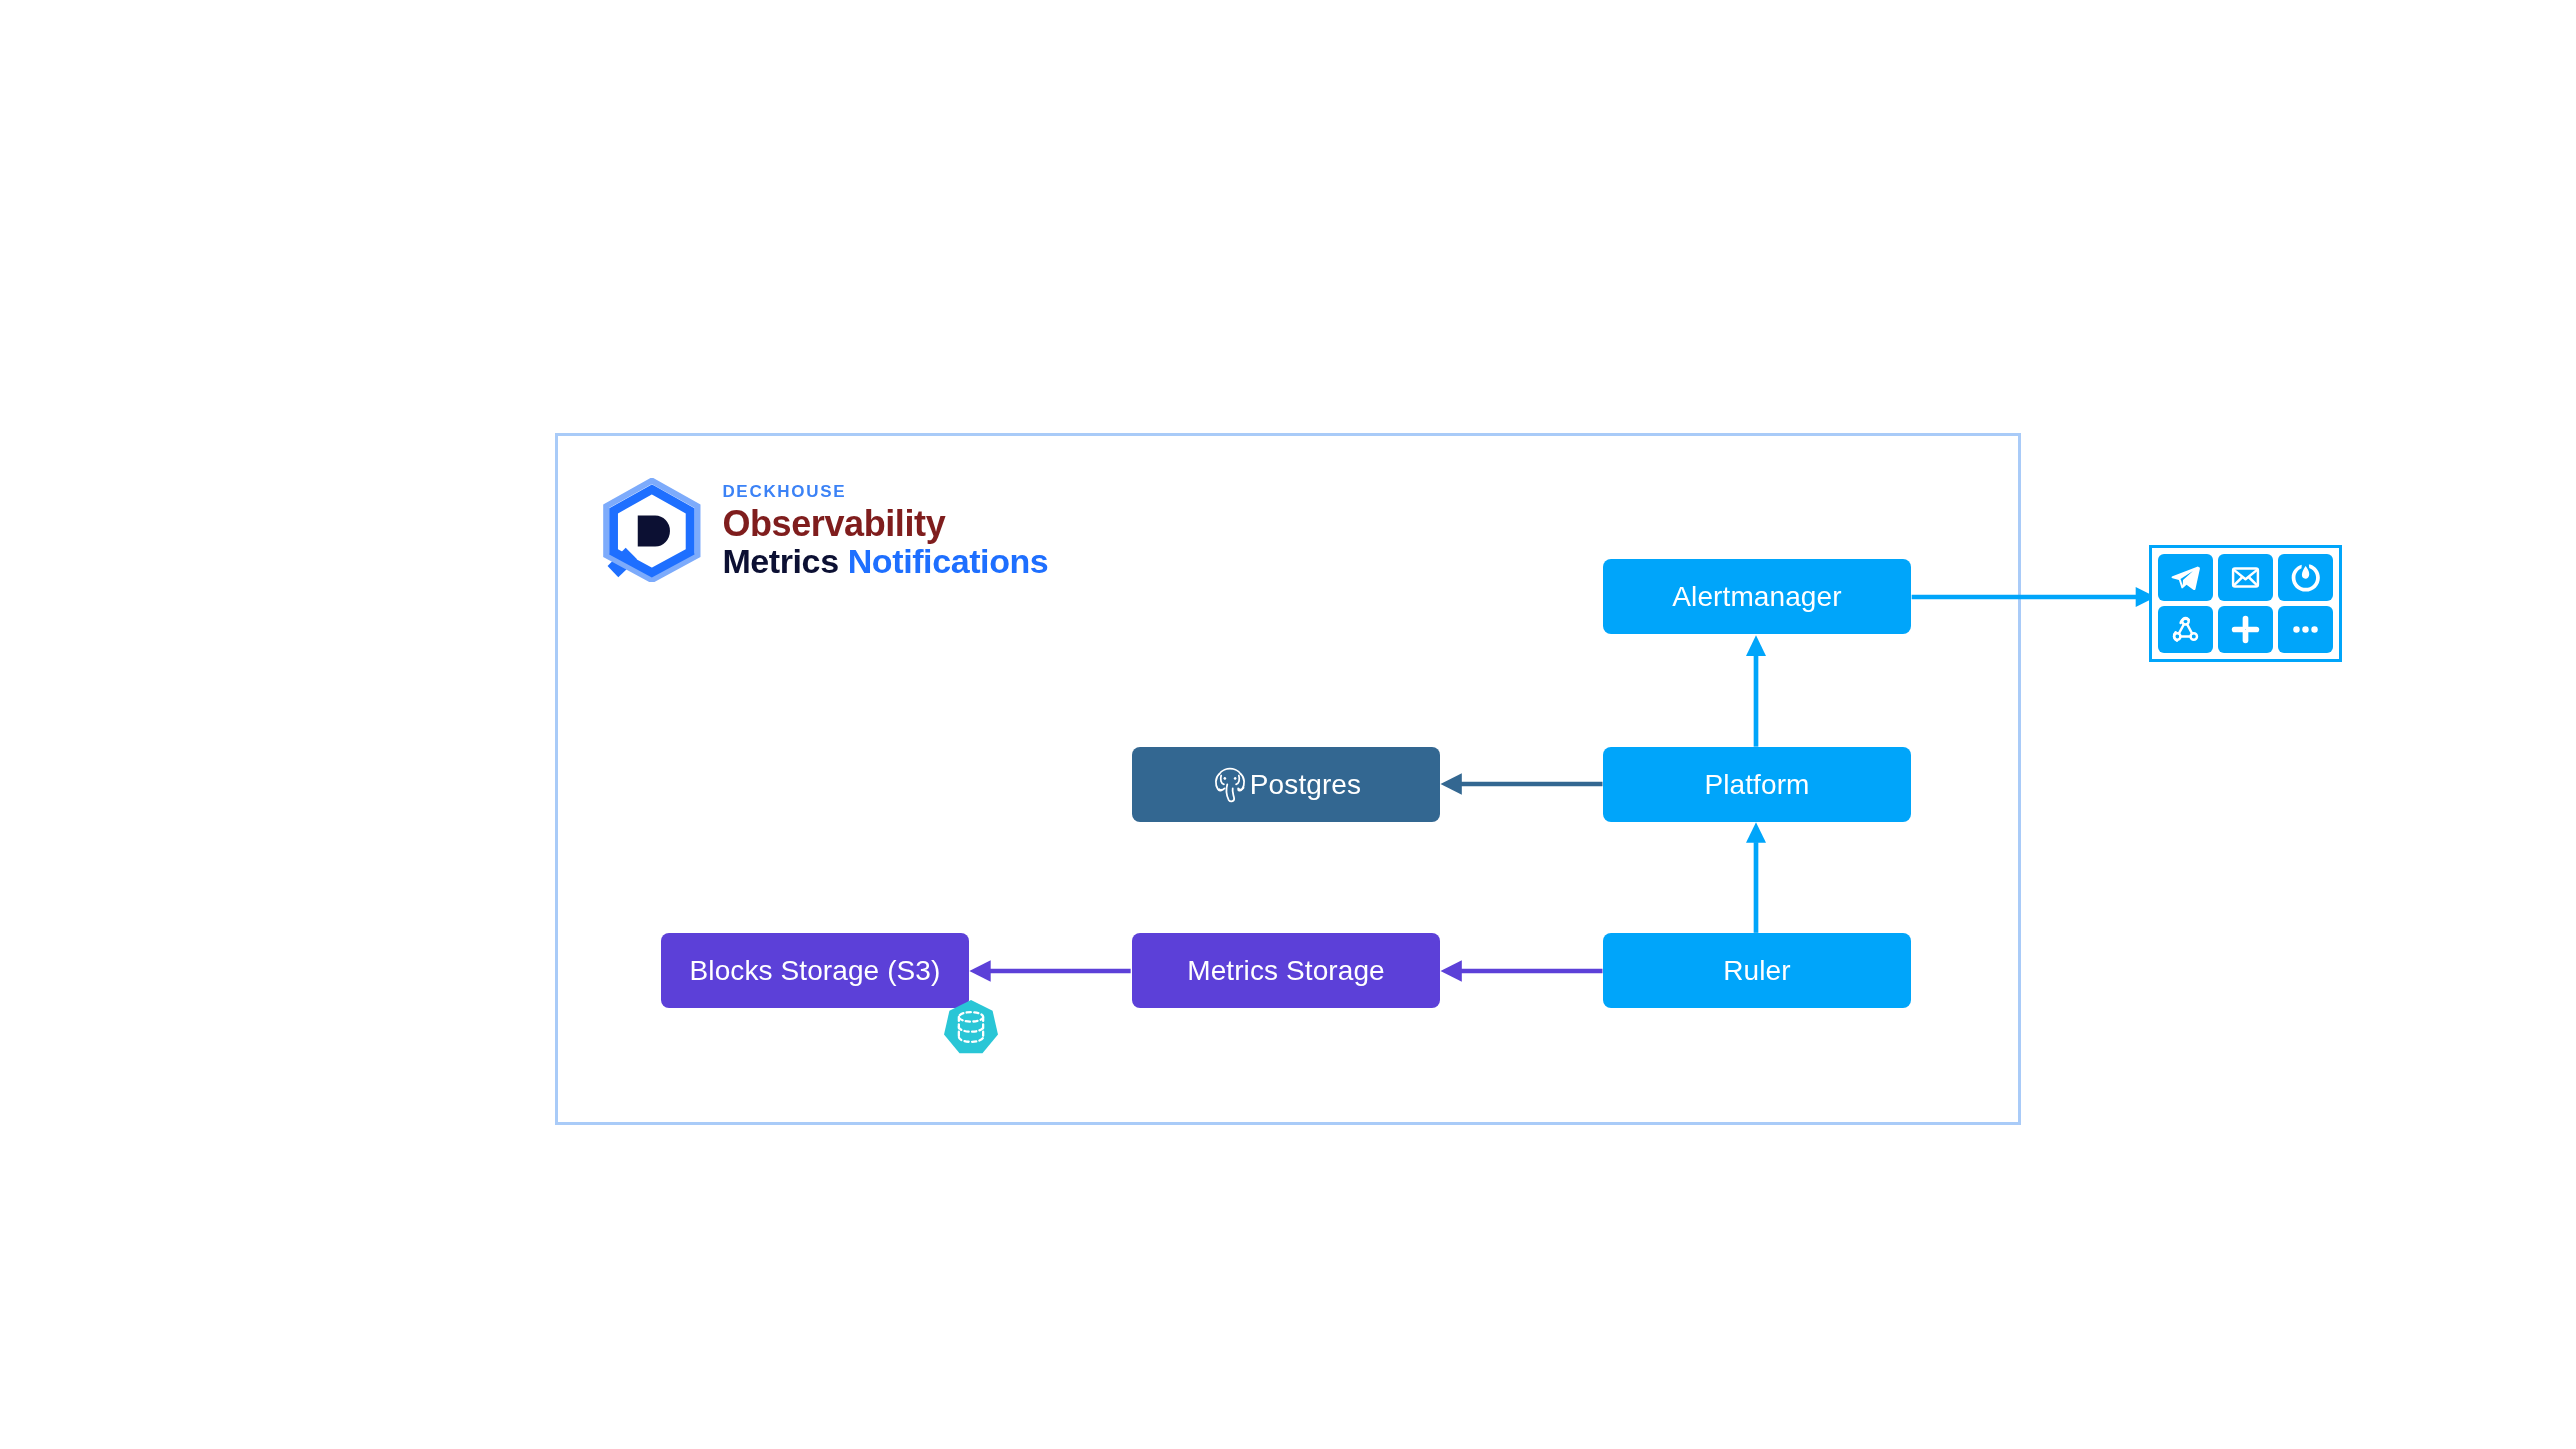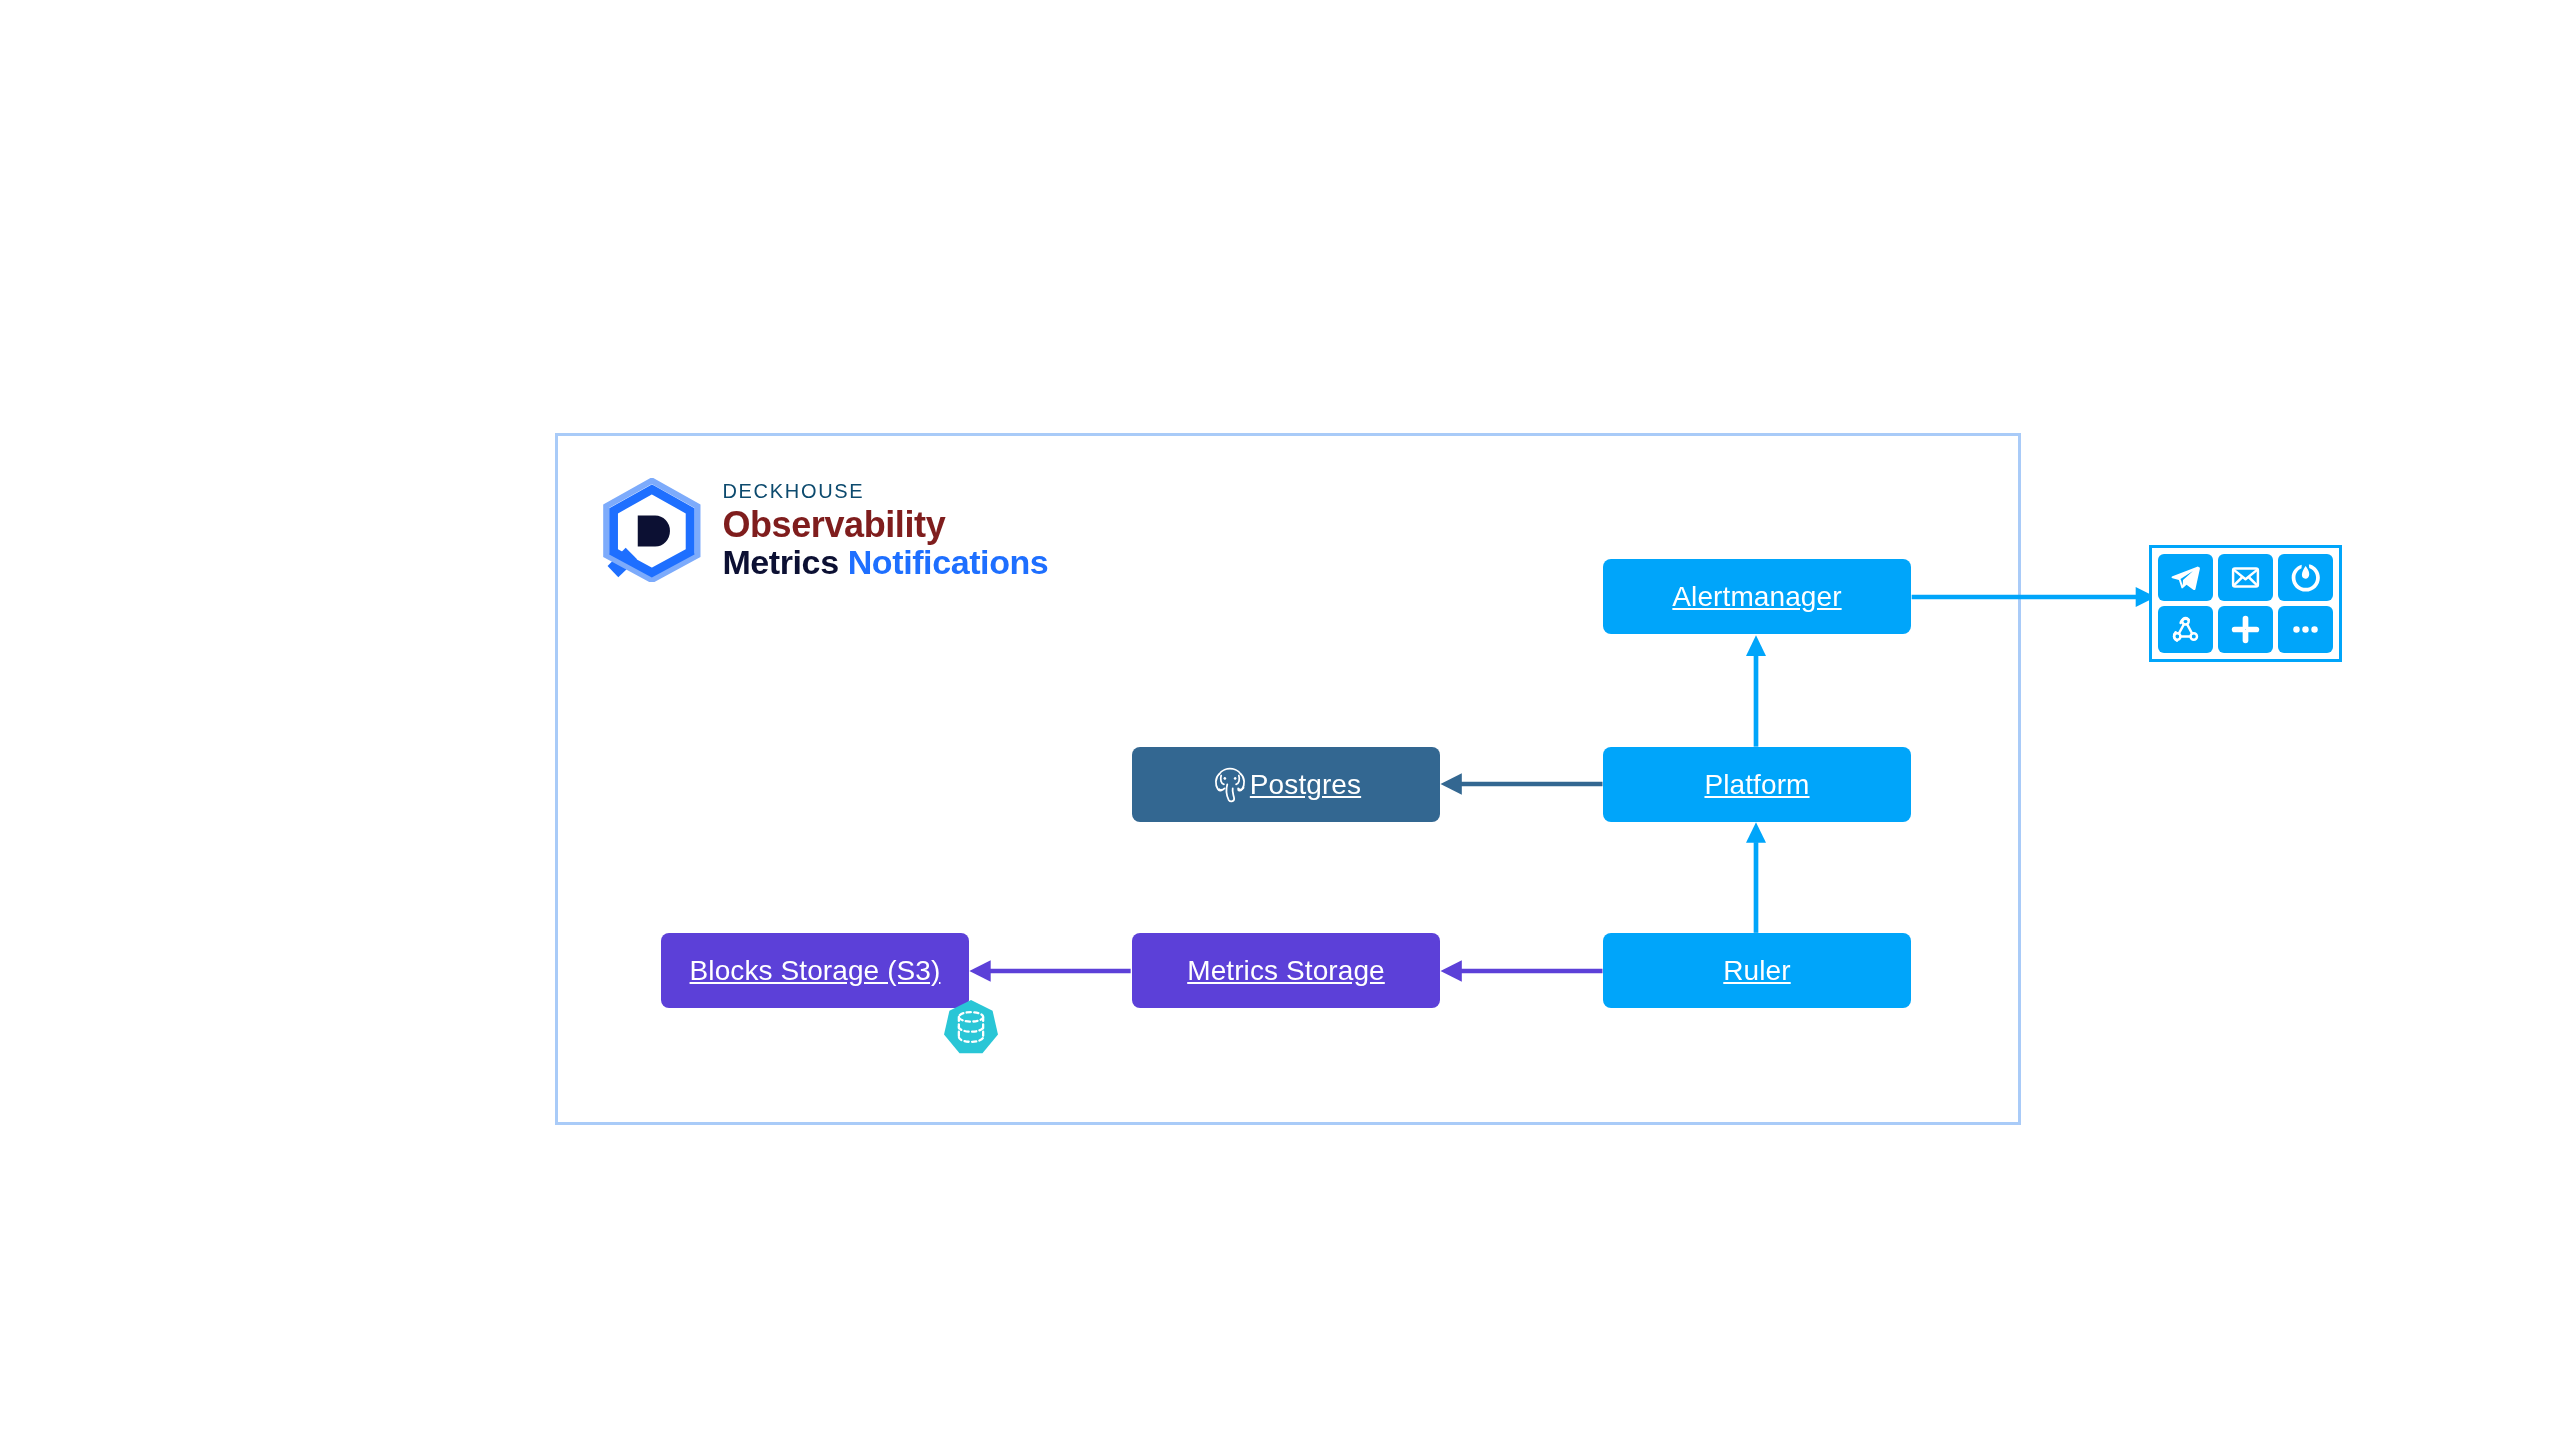--- a/index.html
+++ b/index.html
@@ -47,24 +47,24 @@
     height: 104px;
     flex: 0 0 auto;
   }
   .logo-text {
     display: flex;
     flex-direction: column;
     justify-content: center;
     line-height: 1;
   }
   .logo-eyebrow {
-    font-size: 20px;
-    font-weight: normal;
+    font-size: 17px;
+    font-weight: bold;
     letter-spacing: 1.7px;
-    color: #0c4a6e;
+    color: #3b82f6;
     margin-bottom: 6px;
   }
   .logo-line1 {
     font-size: 36px;
     font-weight: bold;
     color: #7f1d1d;
     letter-spacing: -0.4px;
     margin-bottom: 2px;
   }
   .logo-line2 {
@@ -83,21 +83,21 @@
     border-radius: 8px;
     display: flex;
     align-items: center;
     justify-content: center;
     color: #ffffff;
     font-size: 28px;
     font-weight: 400;
     letter-spacing: 0.1px;
     white-space: nowrap;
   }
-  .node .node-label { pointer-events: none; text-decoration: underline; }
+  .node .node-label { pointer-events: none; }
 
   .node-blue   { background: #00a5fa; }
   .node-purple { background: #5c40d8; }
   .node-pg     { background: #336791; }
 
   .node-pg .pg-inner {
     display: flex;
     align-items: center;
     gap: 1px;
   }

